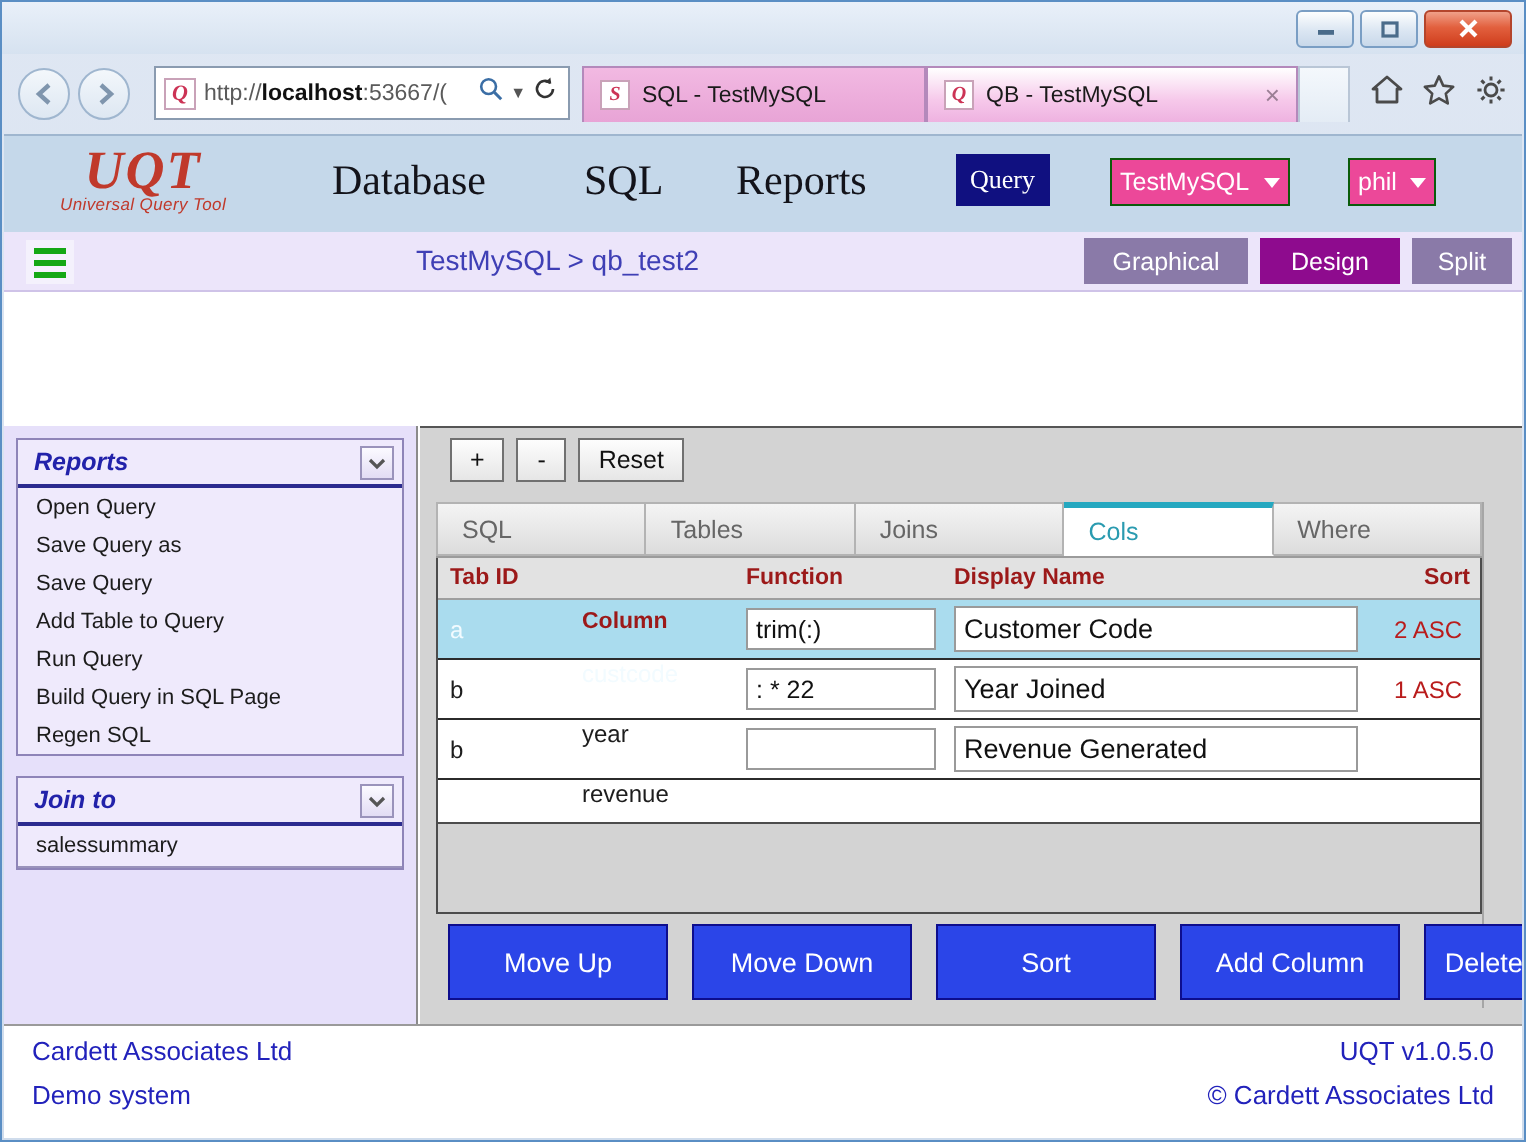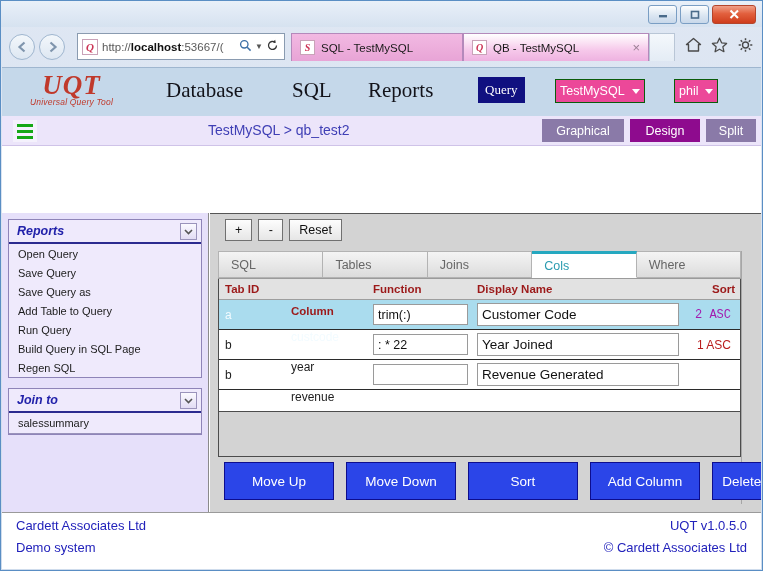--- a/index.html
+++ b/index.html
@@ -325,21 +325,21 @@
   .grow {
     display: flex; align-items: center; height: 30px;
     border-bottom: 1px solid #2b2b2b;
   }
   .grow.selected { background: #aadcee; }
   .grow .col-tabid, .grow .col-column {
     font-size: 12px; color: #1d1d1d;
   }
   .grow.selected .col-tabid, .grow.selected .col-column { color: #f2fbff; }
   .grow .col-sort { font-size: 12px; color: #b91c1c; padding-right: 4px; }
-  .grow.selected .col-sort { color: #a21caf; font-family: Liberation Mono, monospace; }
+  .grow.selected .col-sort { color: #b91c1c; }
   .cellinput {
     font-family: "Liberation Sans", sans-serif;
     font-size: 12.5px; color: #111;
     border: 1px solid #9a9a9a;
     background: #fff;
     height: 21px; padding: 0 4px;
     outline: none;
   }
   .func-input { width: 95px; }
   .disp-input { width: 202px; font-size: 13.5px; height: 23px; }
@@ -513,22 +513,22 @@
         <div class="panel">
           <div class="panel-head">
             <span class="panel-head-title">Reports</span>
             <span class="chevron-btn">
               <svg width="11" height="9" viewBox="0 0 11 9">
                   <path d="M2 3 L5.5 6.5 L9 3"></path>
                 </svg>
             </span>
           </div>
           <div class="panel-item">Open Query</div>
+          <div class="panel-item">Save Query as</div>
           <div class="panel-item">Save Query</div>
-          <div class="panel-item">Save Query as</div>
           <div class="panel-item">Add Table to Query</div>
           <div class="panel-item">Run Query</div>
           <div class="panel-item">Build Query in SQL Page</div>
           <div class="panel-item">Regen SQL</div>
         </div>
 
         <div class="panel">
           <div class="panel-head">
             <span class="panel-head-title">Join to</span>
             <span class="chevron-btn">

